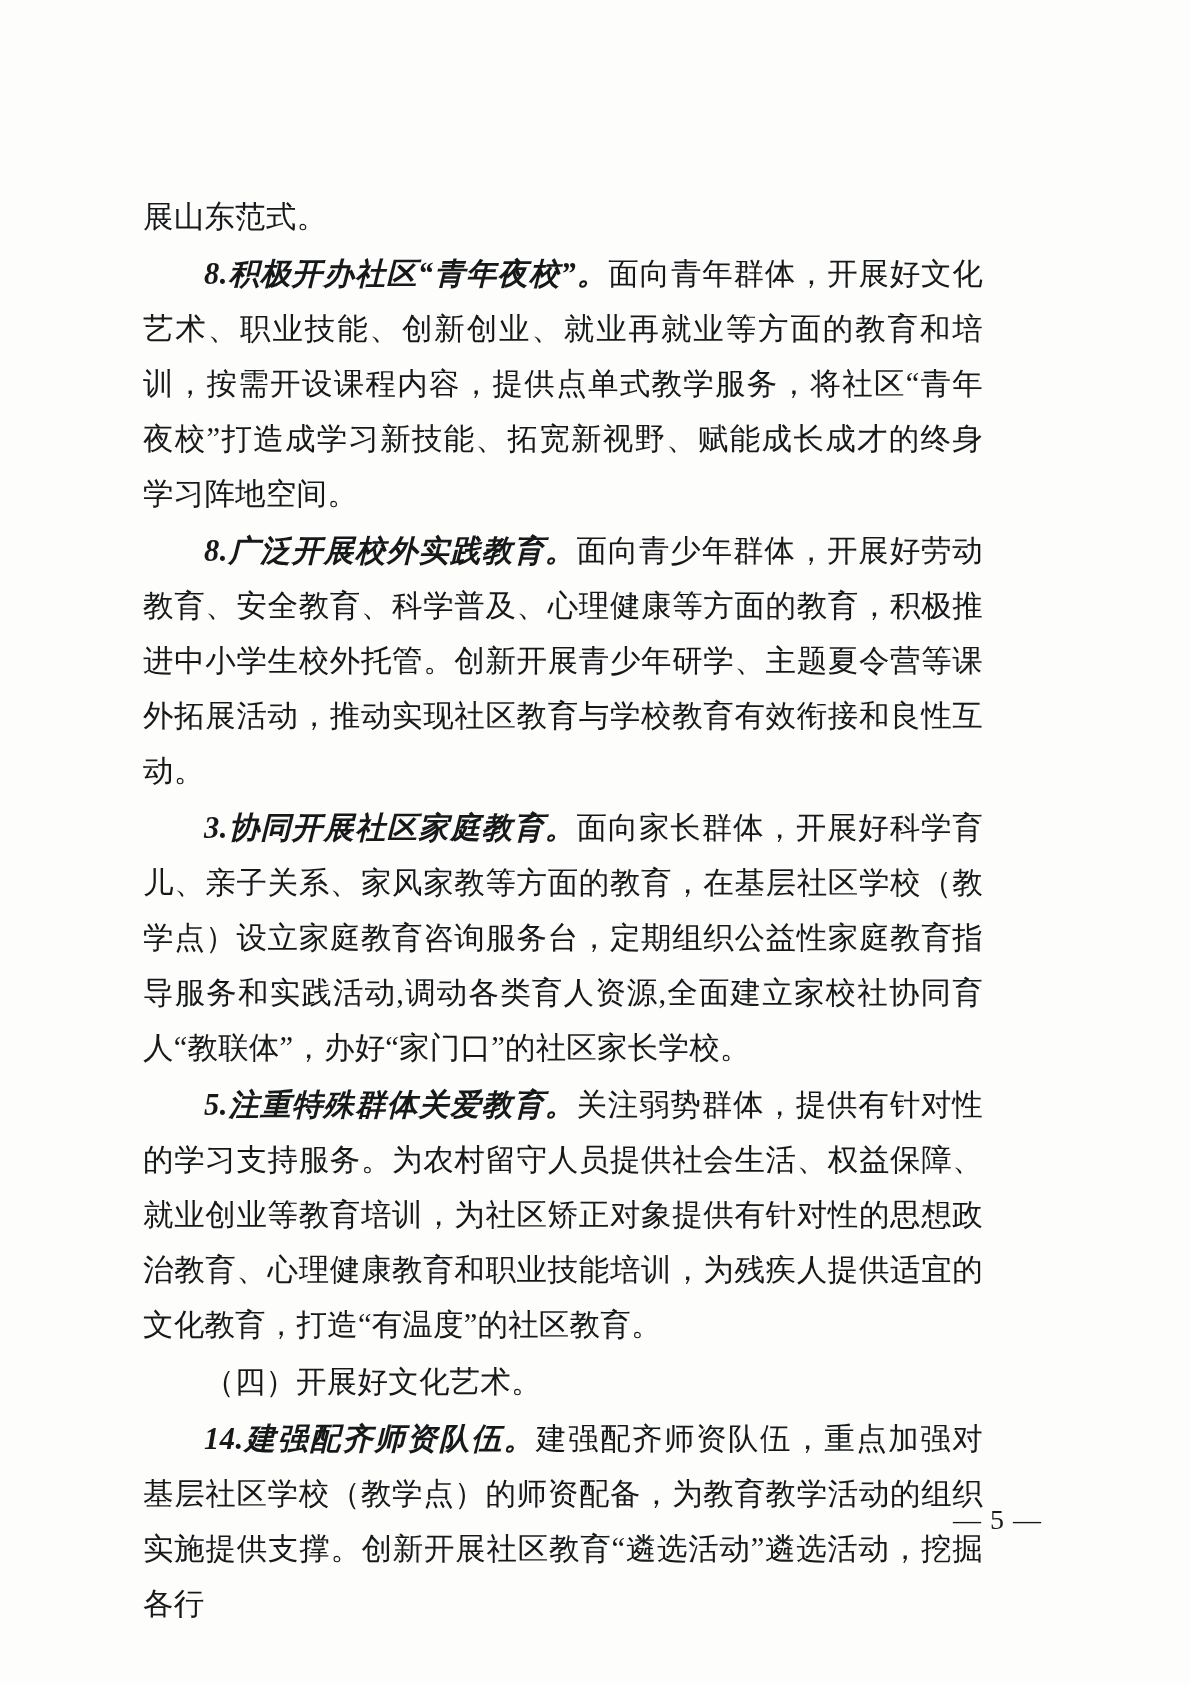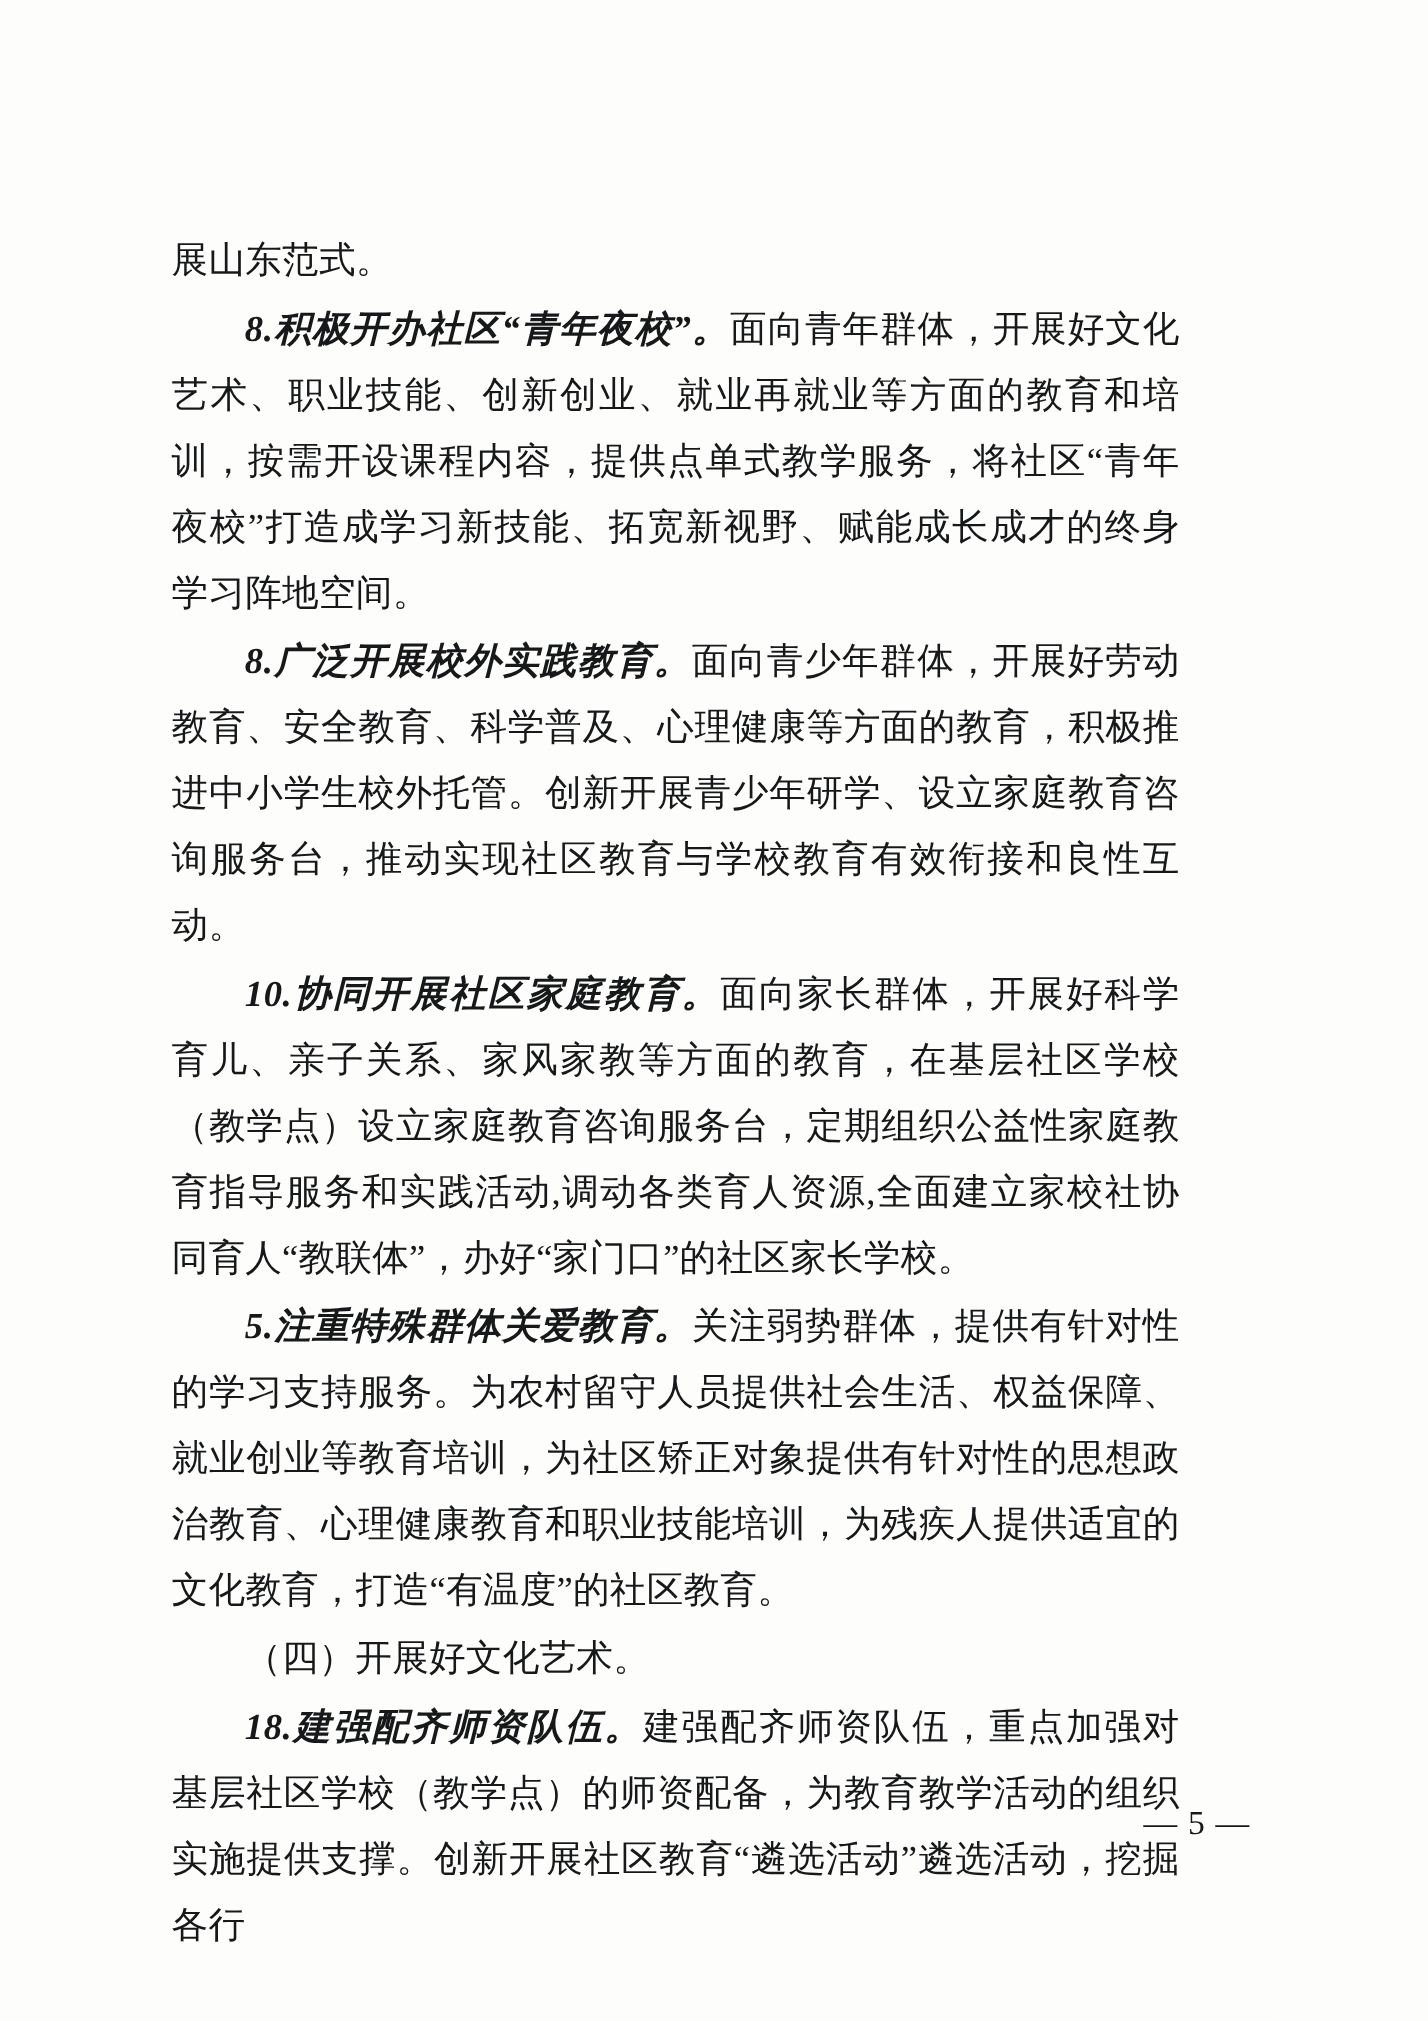--- a/index.html
+++ b/index.html
@@ -58,36 +58,36 @@
 
     <p class="para">
       <span>展山东范式。</span>
     </p>
 
     <p class="para indent">
       <span class="lead">8.积极开办社区“青年夜校”。</span><span>面向青年群体，开展好文化艺术、职业技能、创新创业、就业再就业等方面的教育和培训，按需开设课程内容，提供点单式教学服务，将社区“青年夜校”打造成学习新技能、拓宽新视野、赋能成长成才的终身学习阵地空间。</span>
     </p>
 
     <p class="para indent">
-      <span class="lead">8.广泛开展校外实践教育。</span><span>面向青少年群体，开展好劳动教育、安全教育、科学普及、心理健康等方面的教育，积极推进中小学生校外托管。创新开展青少年研学、设立家庭教育咨询服务台，推动实现社区教育与学校教育有效衔接和良性互动。</span>
+      <span class="lead">8.广泛开展校外实践教育。</span><span>面向青少年群体，开展好劳动教育、安全教育、科学普及、心理健康等方面的教育，积极推进中小学生校外托管。创新开展青少年研学、主题夏令营等课外拓展活动，推动实现社区教育与学校教育有效衔接和良性互动。</span>
     </p>
 
     <p class="para indent">
-      <span class="lead">10.协同开展社区家庭教育。</span><span>面向家长群体，开展好科学育儿、亲子关系、家风家教等方面的教育，在基层社区学校（教学点）设立家庭教育咨询服务台，定期组织公益性家庭教育指导服务和实践活动,调动各类育人资源,全面建立家校社协同育人“教联体”，办好“家门口”的社区家长学校。</span>
+      <span class="lead">3.协同开展社区家庭教育。</span><span>面向家长群体，开展好科学育儿、亲子关系、家风家教等方面的教育，在基层社区学校（教学点）设立家庭教育咨询服务台，定期组织公益性家庭教育指导服务和实践活动,调动各类育人资源,全面建立家校社协同育人“教联体”，办好“家门口”的社区家长学校。</span>
     </p>
 
     <p class="para indent">
       <span class="lead">5.注重特殊群体关爱教育。</span><span>关注弱势群体，提供有针对性的学习支持服务。为农村留守人员提供社会生活、权益保障、就业创业等教育培训，为社区矫正对象提供有针对性的思想政治教育、心理健康教育和职业技能培训，为残疾人提供适宜的文化教育，打造“有温度”的社区教育。</span>
     </p>
 
     <p class="para indent">
       <span>（四）开展好文化艺术。</span>
     </p>
 
     <p class="para indent">
-      <span class="lead">18.建强配齐师资队伍。</span><span>建强配齐师资队伍，重点加强对基层社区学校（教学点）的师资配备，为教育教学活动的组织实施提供支撑。创新开展社区教育“遴选活动”遴选活动，挖掘各行</span>
+      <span class="lead">14.建强配齐师资队伍。</span><span>建强配齐师资队伍，重点加强对基层社区学校（教学点）的师资配备，为教育教学活动的组织实施提供支撑。创新开展社区教育“遴选活动”遴选活动，挖掘各行</span>
     </p>
 
   </div>
 
   <div class="pagenum">— 5 —</div>
 
 </div>
 
 </body></html>

